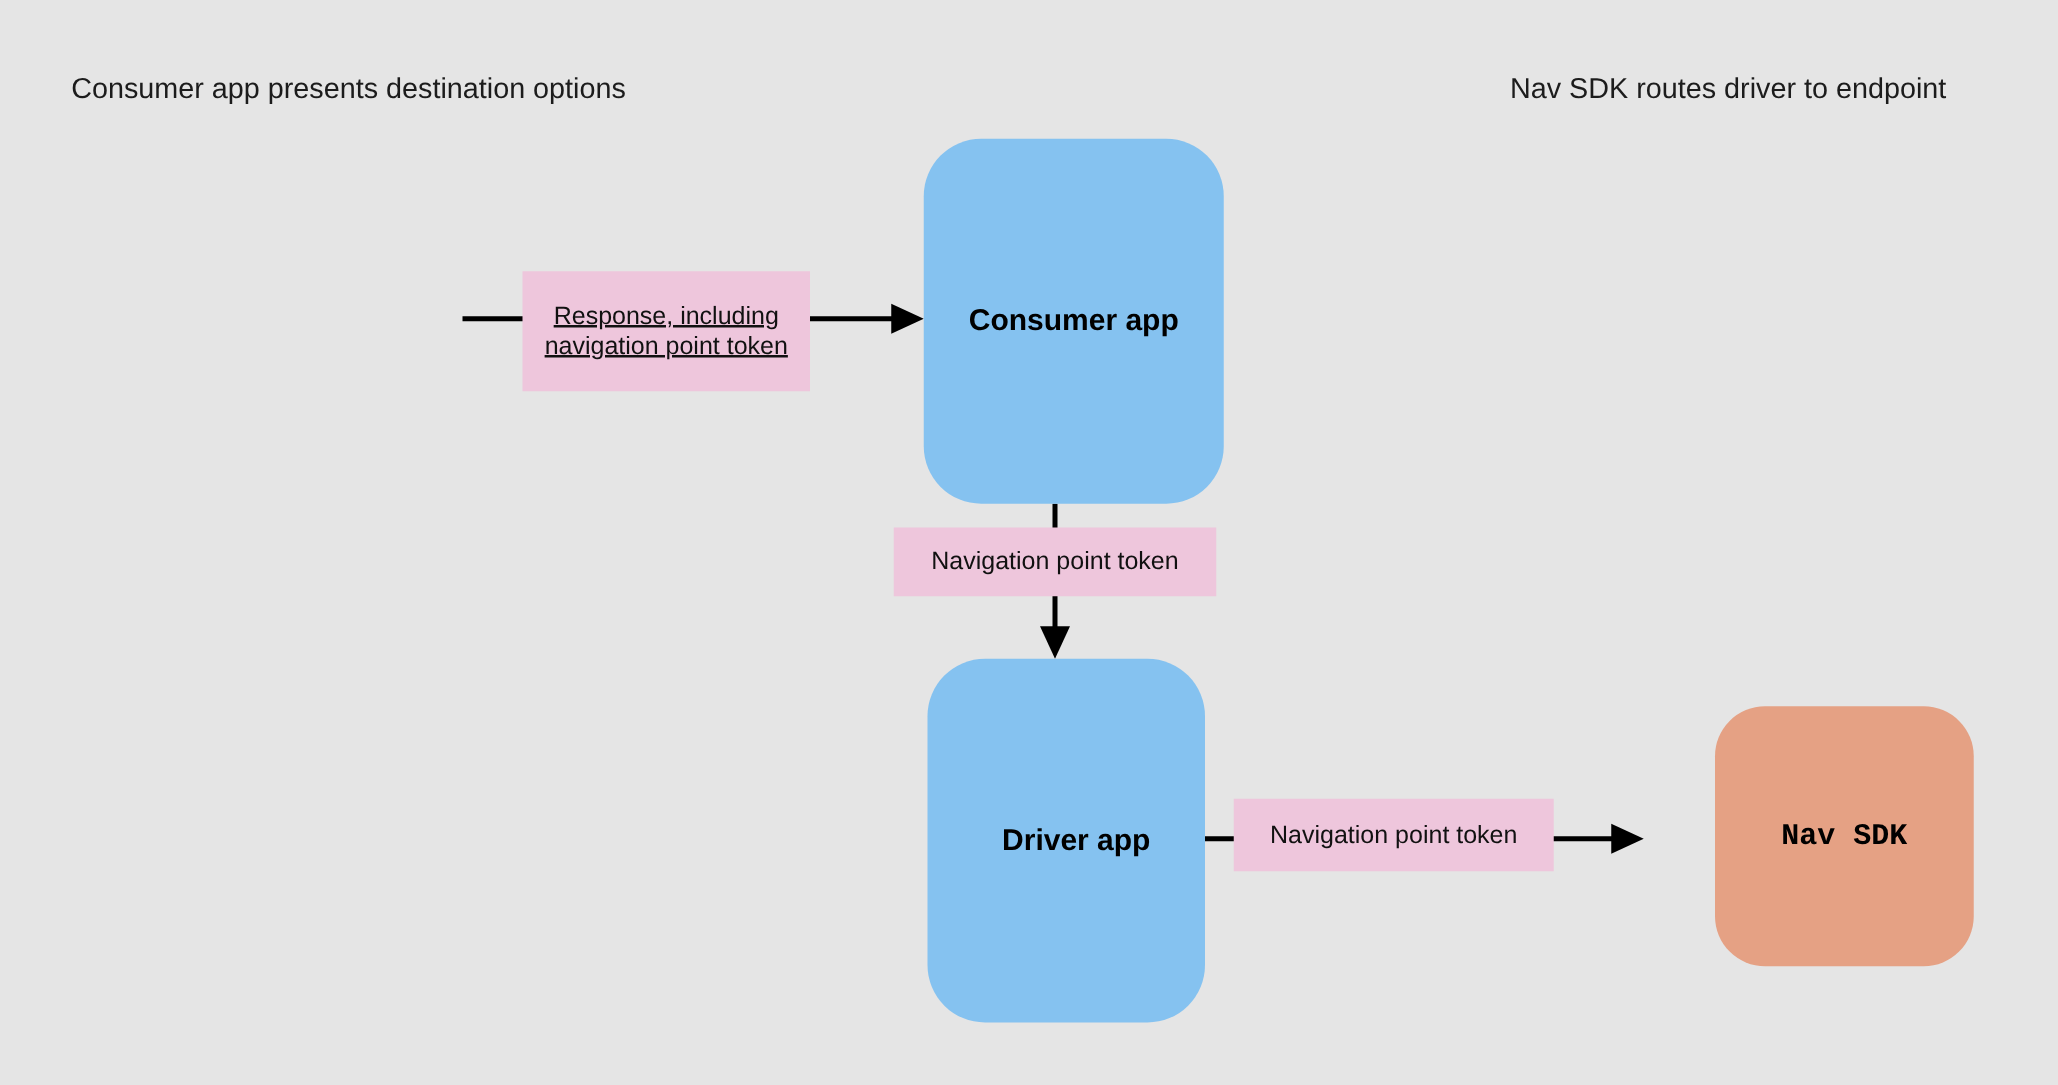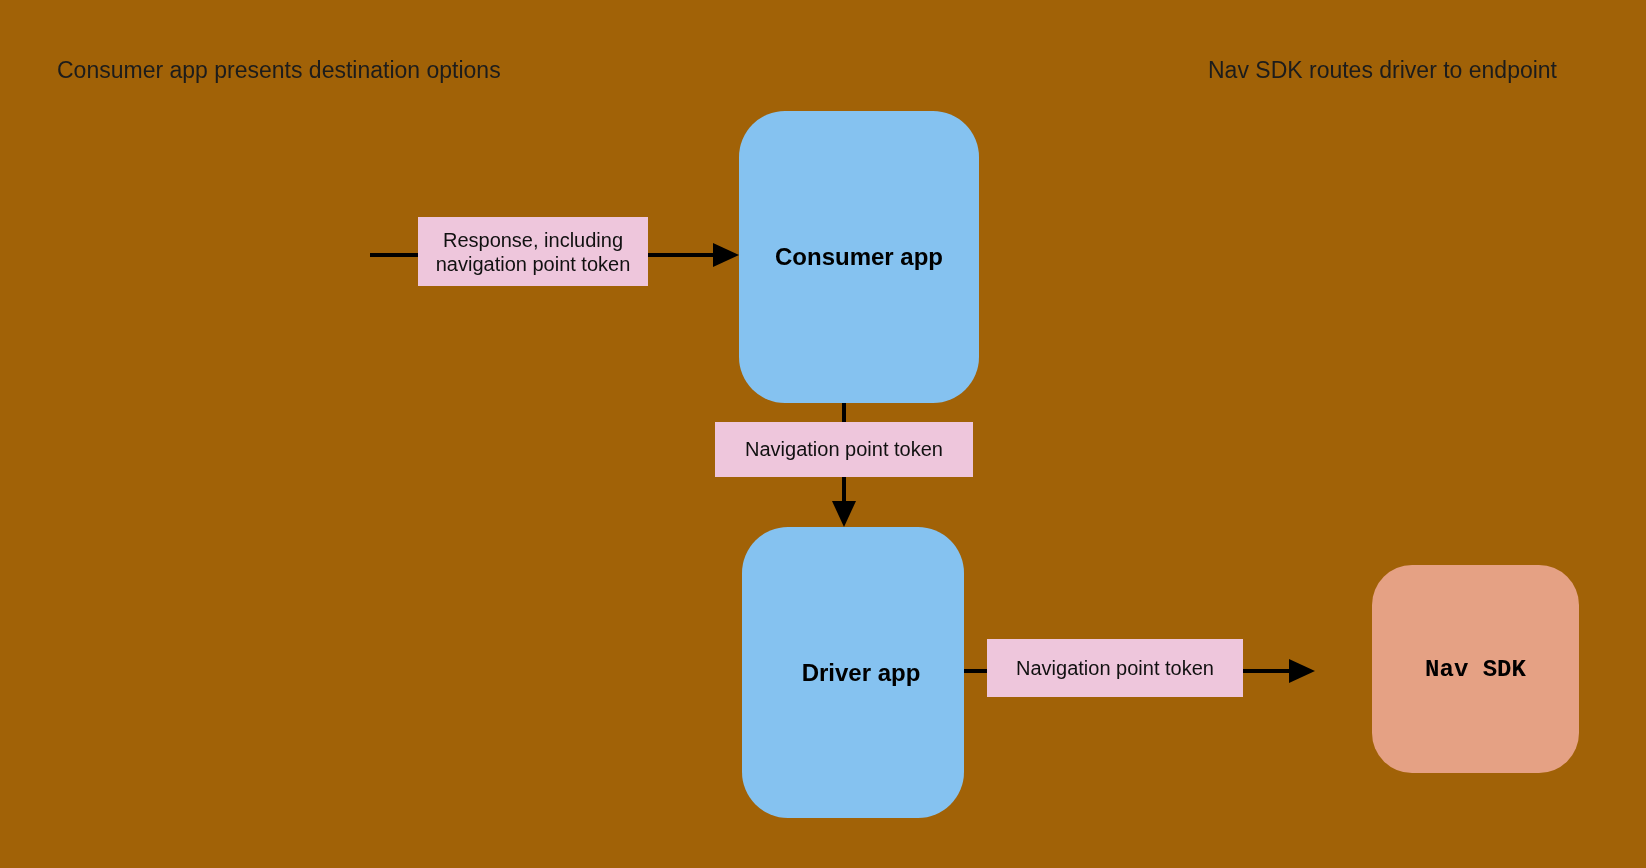--- a/index.html
+++ b/index.html
@@ -5,21 +5,21 @@
   html, body {
     margin: 0;
     padding: 0;
     background: #ffffff;
     font-family: "Liberation Sans", sans-serif;
   }
   .canvas {
     position: relative;
     width: 1646px;
     height: 868px;
-    background: #a16207;
+    background: #e5e5e5;
     overflow: hidden;
   }
   .stage-heading {
     position: absolute;
     top: 57px;
     font-size: 23px;
     color: #1c1c1c;
     white-space: nowrap;
   }
   .node {
@@ -62,21 +62,21 @@
     box-sizing: border-box;
   }
   
   #node-geocoding { left: 170px; top: 152px; width: 200px; height: 196px; border-radius: 42px; }
   #node-consumer  { left: 739px; top: 111px; width: 240px; height: 292px; border-radius: 46px; }
   #node-driver    { left: 742px; top: 527px; width: 206px; height: 291px; border-radius: 46px; padding-left: 16px; }
   #node-navsdk    { left: 1372px; top: 565px; width: 207px; height: 208px; border-radius: 40px; font-family: Liberation Mono, monospace; }
   
   #edge1-line { left: 370px; top: 253px; width: 345px; height: 4px; }
   #edge1-head { left: 713px; top: 243px; }
-  #edge1-label { left: 418px; top: 217px; width: 230px; height: 69px; padding: 4px 17px; line-height: 1.2; }
+  #edge1-label { left: 418px; top: 217px; width: 230px; height: 96px; padding: 4px 17px; line-height: 1.2; text-decoration: underline; }
   
   #edge2-line { left: 842px; top: 403px; width: 4px; height: 100px; }
   #edge2-head { left: 832px; top: 501px; }
   #edge2-label { left: 715px; top: 422px; width: 258px; height: 55px; }
   
   #edge3-line { left: 948px; top: 669px; width: 345px; height: 4px; }
   #edge3-head { left: 1289px; top: 659px; }
   #edge3-label { left: 987px; top: 639px; width: 256px; height: 58px; }
   
   #heading-1 { left: 57px; }

